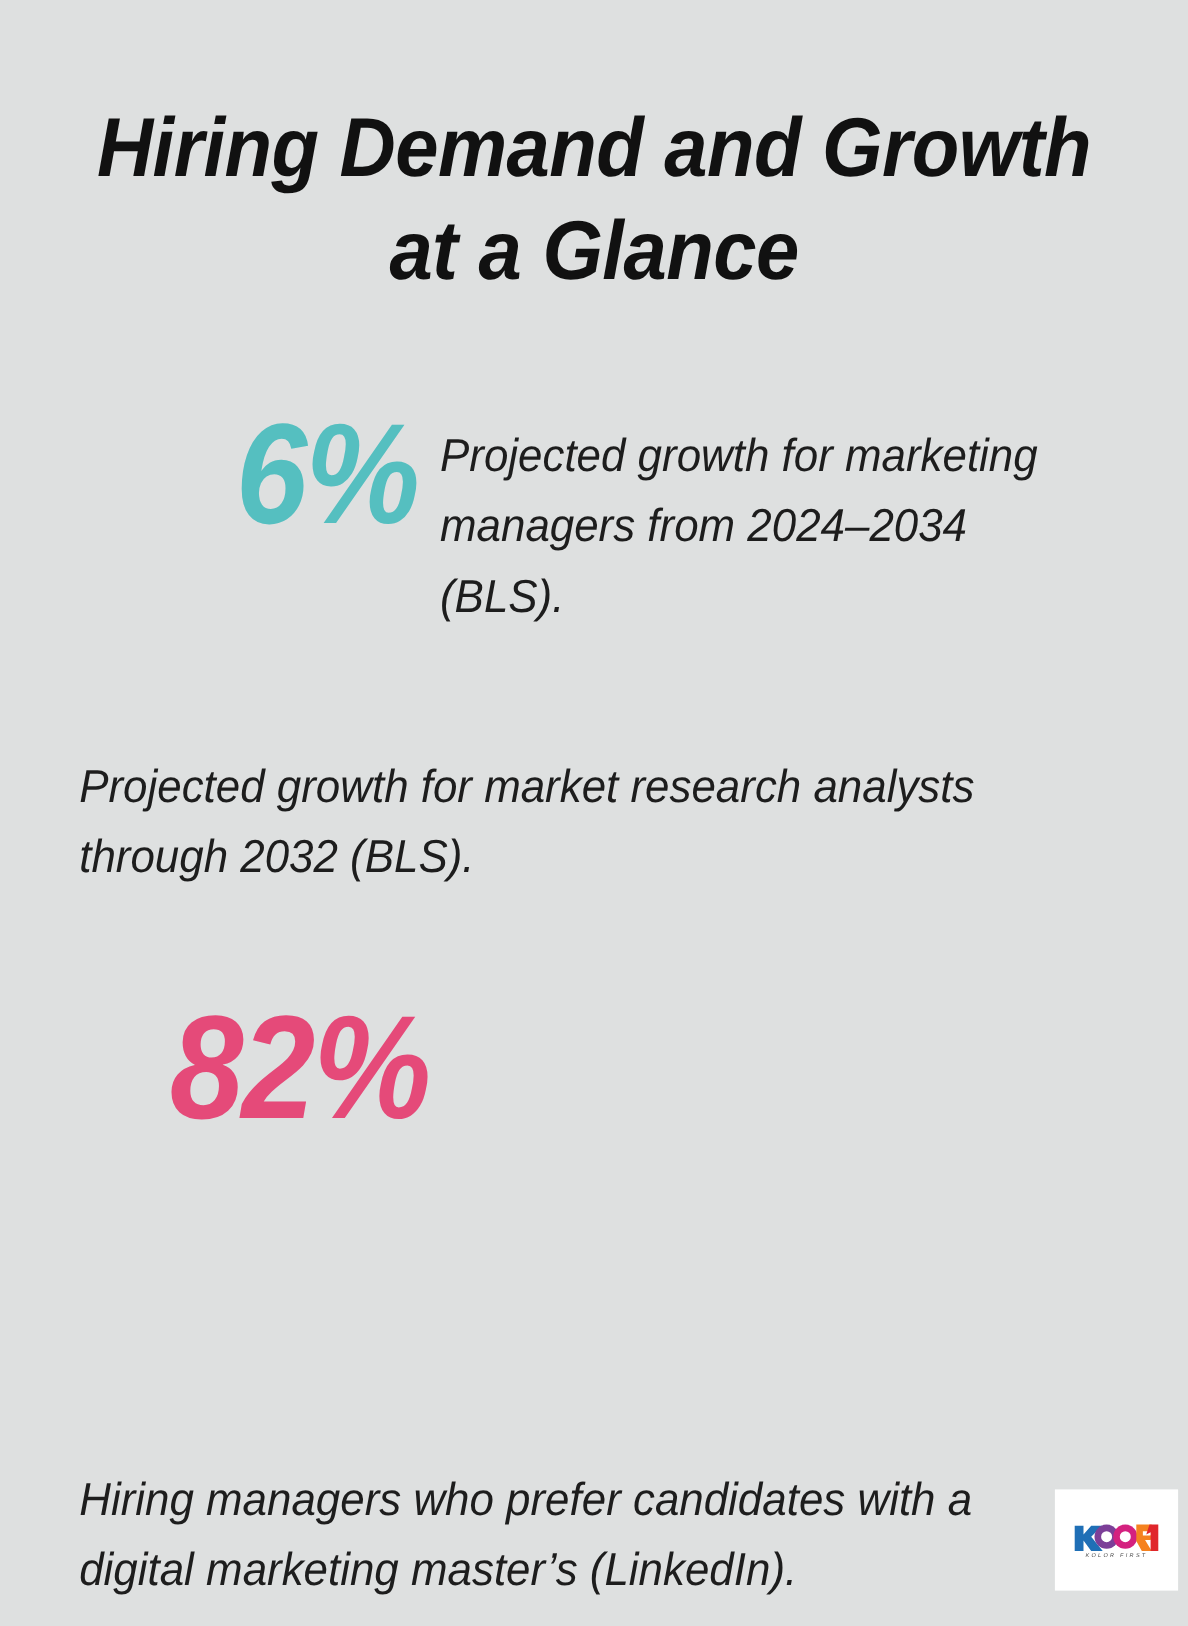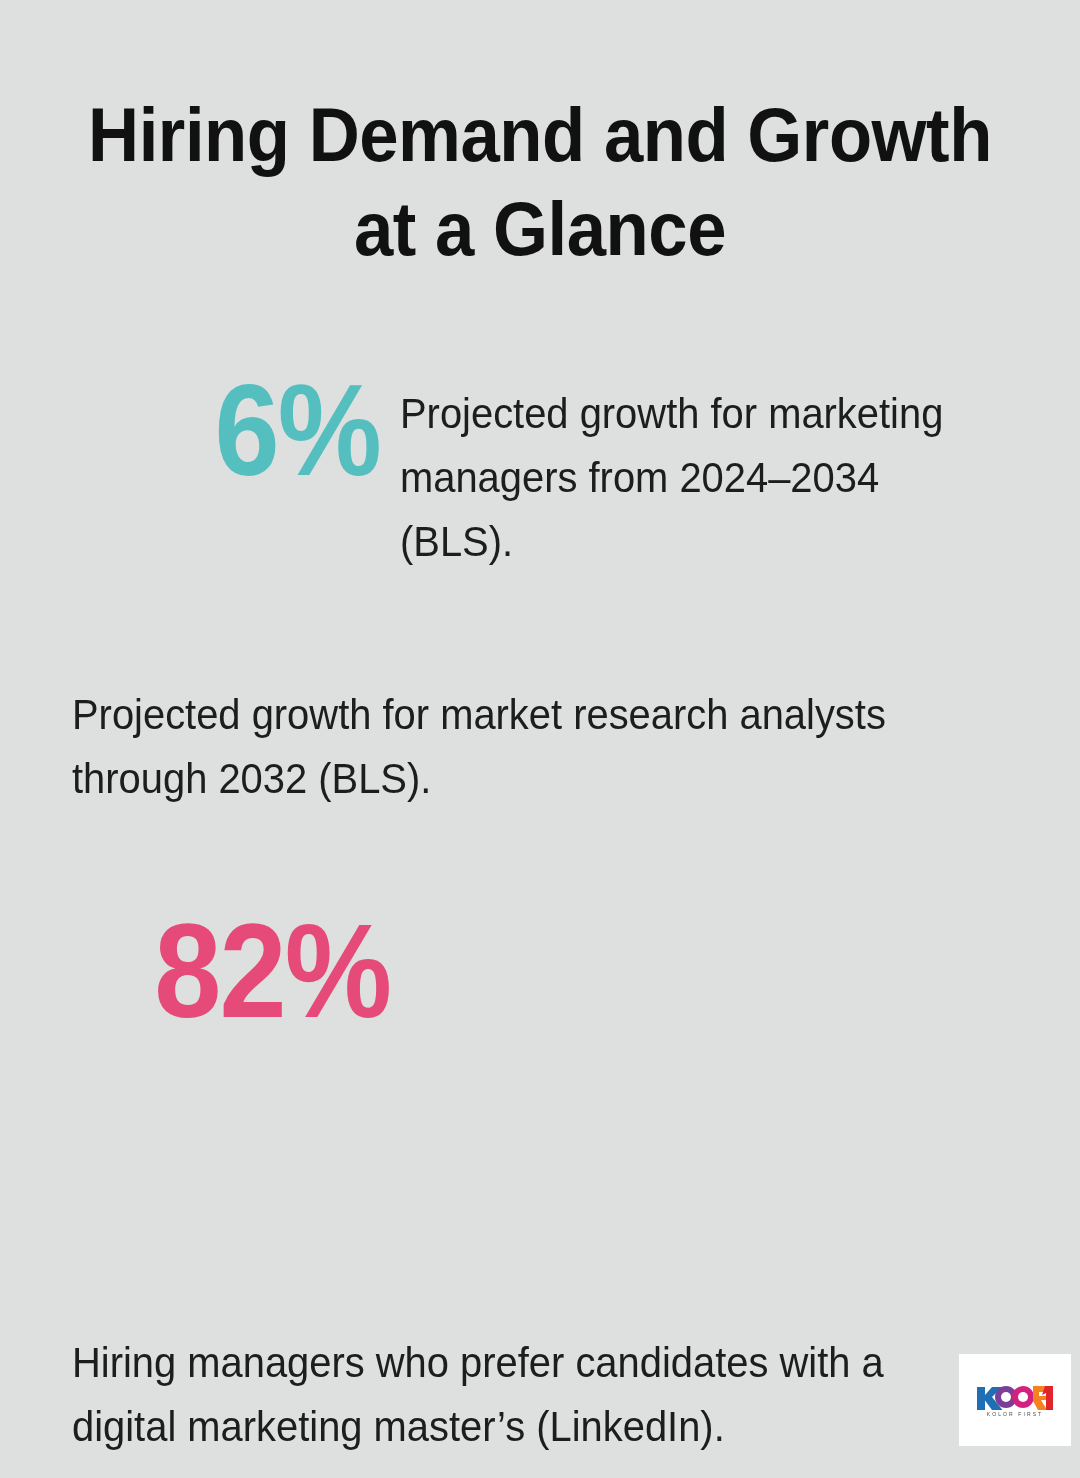--- a/index.html
+++ b/index.html
@@ -14,20 +14,21 @@
     overflow: hidden;
     position: relative;
   }
 
   .poster {
     position: relative;
     width: 1080px;
     height: 1478px;
     background: #dee0e0;
     box-sizing: border-box;
+    font-style: italic;
   }
 
   
   .title-wrap {
     position: absolute;
     top: 88px;
     left: 40px;
     width: 1000px;
     text-align: center;
   }

